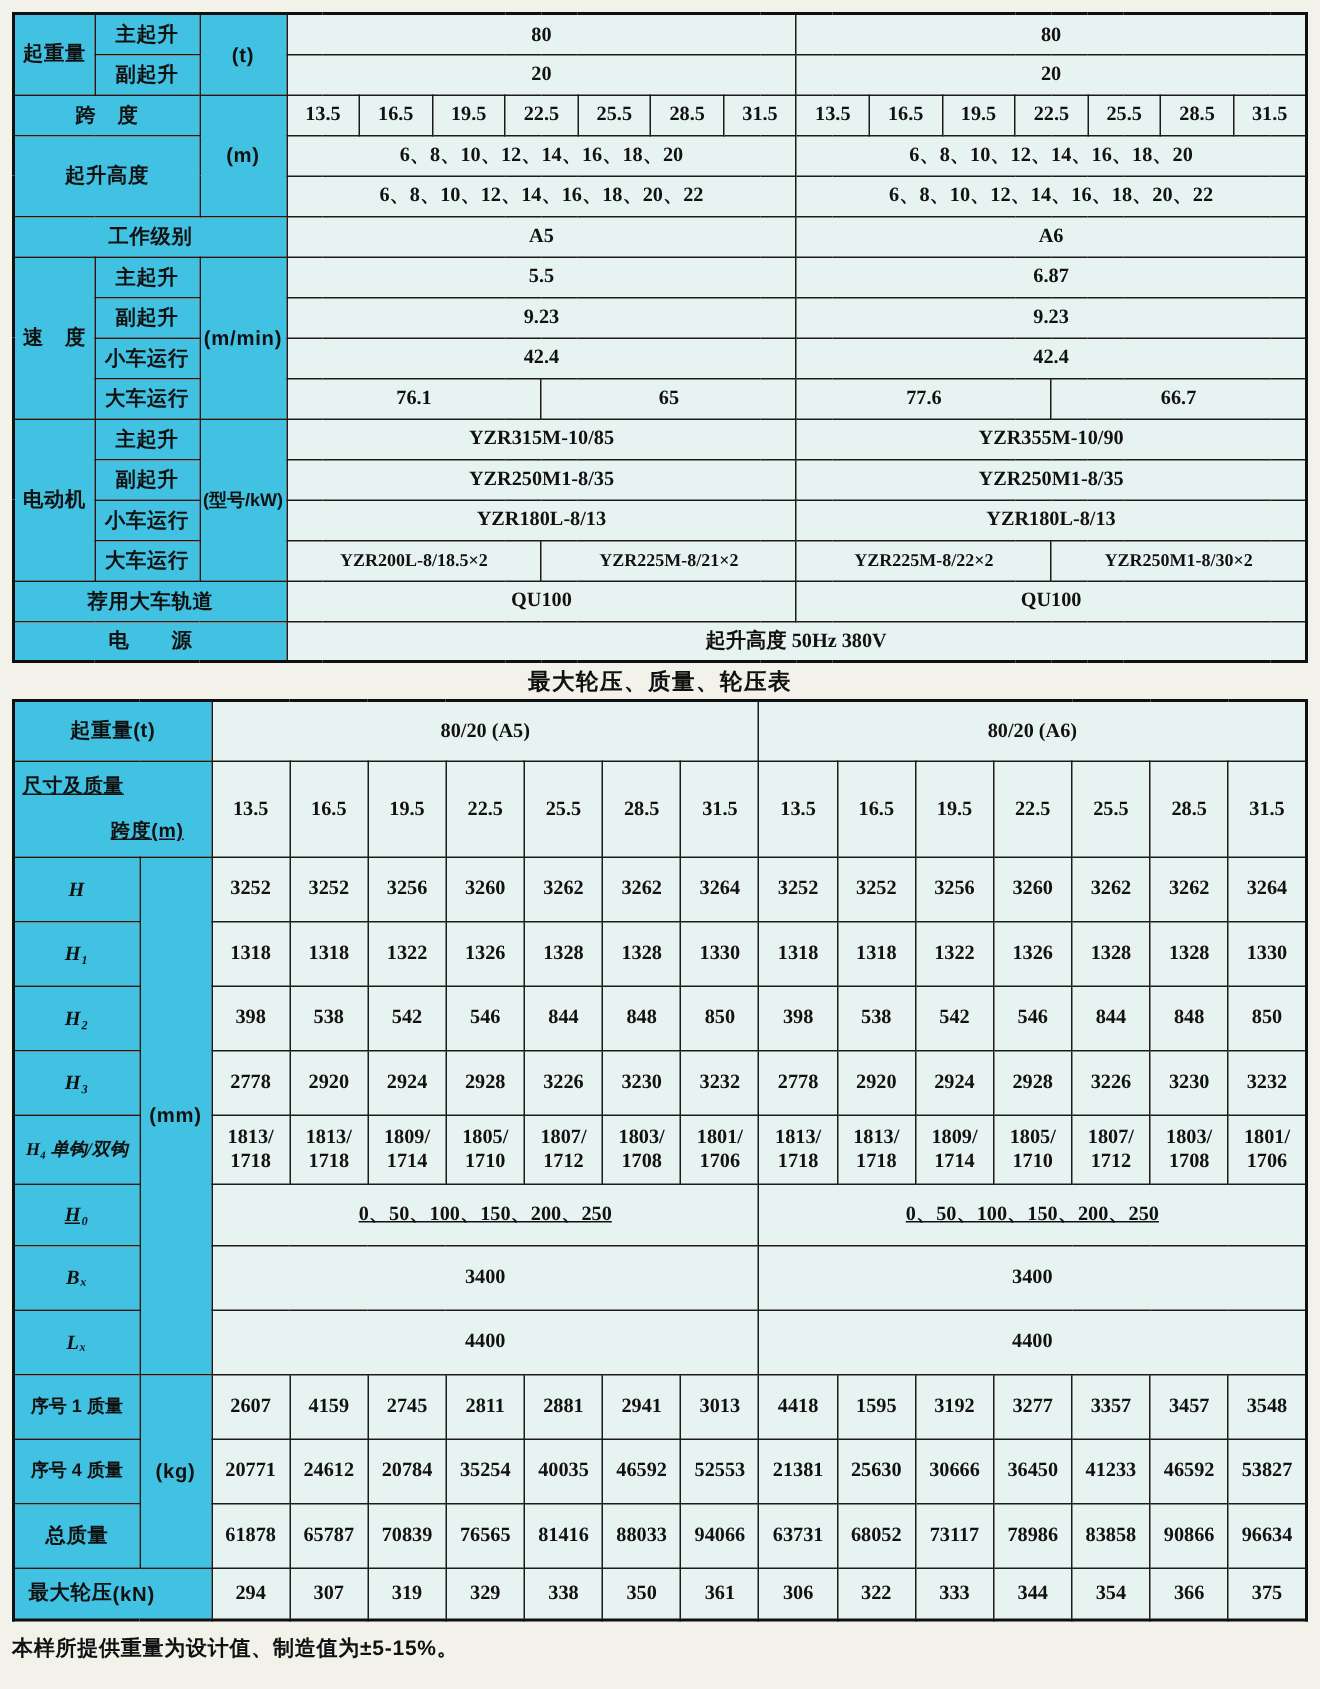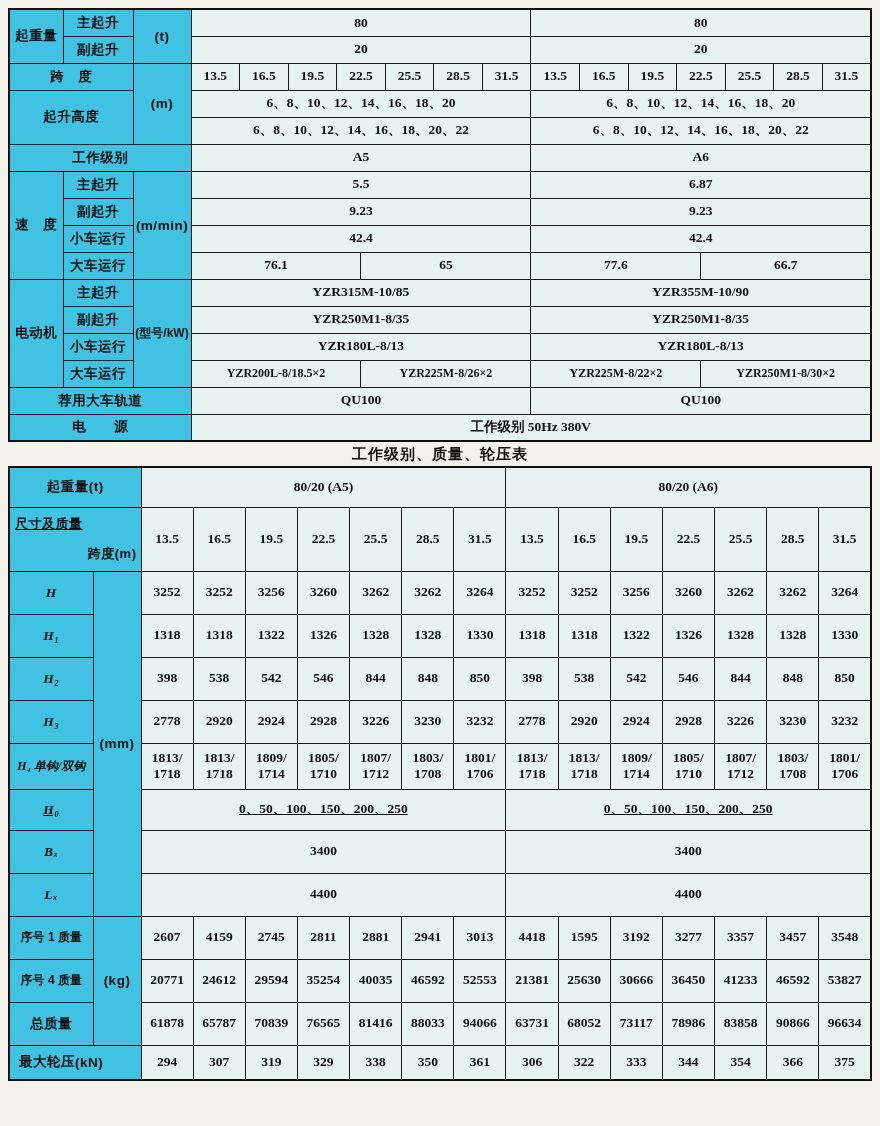--- a/index.html
+++ b/index.html
@@ -64,21 +64,21 @@
   .diag{
     position:relative;
     width:100%;height:100%;
     background:
       linear-gradient(to bottom right,
         rgba(0,0,0,0) calc(50% - 1px),
         #1b1b1b calc(50% - 1px),
         #1b1b1b calc(50% + 1px),
         rgba(0,0,0,0) calc(50% + 1px));
   }
-  .diag .dt{position:absolute;top:6px;right:4px;font-weight:bold;font-size:13px;}
+  .diag .dt{position:absolute;top:6px;right:18px;font-weight:bold;font-size:13px;text-decoration:underline;}
   .diag .db{position:absolute;bottom:6px;left:5px;font-weight:bold;font-size:13px;text-decoration:underline;}
   .wheel-lbl{
     display:flex;align-items:center;
     padding:0 8px;font-weight:bold;font-size:13.5px;
   }
 </style>
 </head>
 <body>
 
 <div class="page">
@@ -199,37 +199,37 @@
       <td class="val" colspan="14">YZR250M1-8/35</td>
     </tr>
     <tr>
       <td class="lbl">小车运行</td>
       <td class="val" colspan="14">YZR180L-8/13</td>
       <td class="val" colspan="14">YZR180L-8/13</td>
     </tr>
     <tr>
       <td class="lbl">大车运行</td>
     <td class="val sm" colspan="7">YZR200L-8/18.5×2</td>
-          <td class="val sm" colspan="7">YZR225M-8/26×2</td>
+          <td class="val sm" colspan="7">YZR225M-8/21×2</td>
           <td class="val sm" colspan="7">YZR225M-8/22×2</td>
           <td class="val sm" colspan="7">YZR250M1-8/30×2</td>
         </tr>
     <tr>
       <td class="lbl" colspan="3">荐用大车轨道</td>
       <td class="val" colspan="14">QU100</td>
       <td class="val" colspan="14">QU100</td>
     </tr>
     <tr>
       <td class="lbl" colspan="3">电　　源</td>
-      <td class="val" colspan="28">工作级别  50Hz  380V</td>
+      <td class="val" colspan="28">起升高度  50Hz  380V</td>
     </tr>
   </tbody>
     </table>
 
-  <div class="title">工作级别、质量、轮压表</div>
+  <div class="title">最大轮压、质量、轮压表</div>
 
   <table class="t2">
     <colgroup>
       <col style="width:84px">
         <col style="width:48px">
       <col>
         <col>
         <col>
         <col>
         <col>
@@ -401,21 +401,21 @@
           <td class="val">3192</td>
           <td class="val">3277</td>
           <td class="val">3357</td>
           <td class="val">3457</td>
           <td class="val">3548</td>
         </tr>
     <tr>
       <td class="lbl sm">序号 4 质量</td>
     <td class="val">20771</td>
           <td class="val">24612</td>
-          <td class="val">29594</td>
+          <td class="val">20784</td>
           <td class="val">35254</td>
           <td class="val">40035</td>
           <td class="val">46592</td>
           <td class="val">52553</td>
           <td class="val">21381</td>
           <td class="val">25630</td>
           <td class="val">30666</td>
           <td class="val">36450</td>
           <td class="val">41233</td>
           <td class="val">46592</td>
@@ -456,14 +456,15 @@
           <td class="val">322</td>
           <td class="val">333</td>
           <td class="val">344</td>
           <td class="val">354</td>
           <td class="val">366</td>
           <td class="val">375</td>
         </tr>
   </tbody>
     </table>
 
+  <div class="footnote">本样所提供重量为设计值、制造值为±5-15%。</div>
 
 </div>
 
 </body></html>

